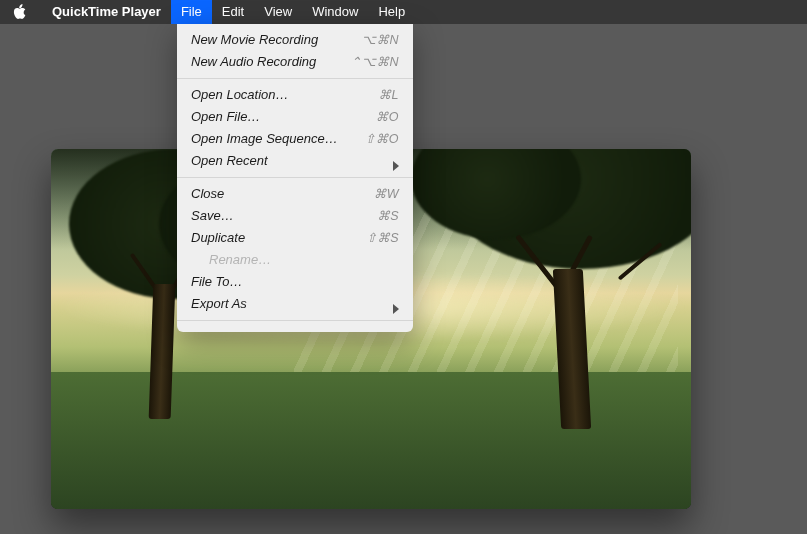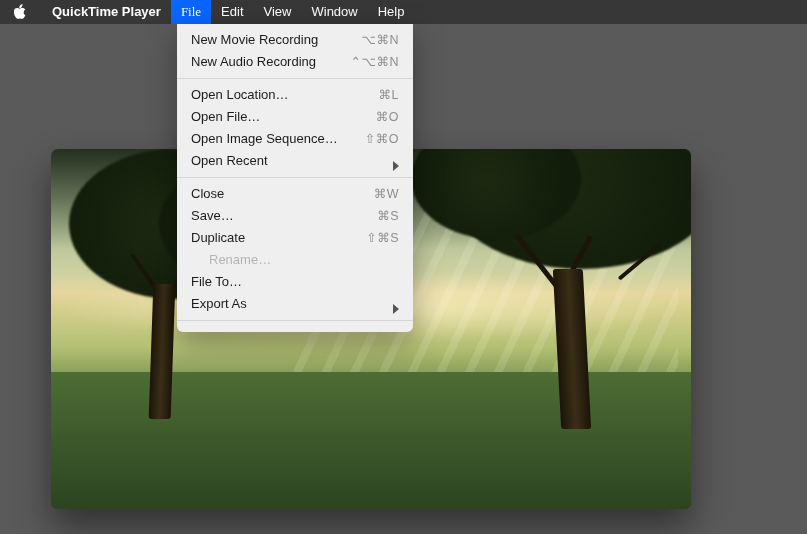--- a/index.html
+++ b/index.html
@@ -36,21 +36,20 @@
   }
   .menubar-item {
     padding: 0 10px;
     line-height: 24px;
     height: 24px;
     cursor: default;
   }
   .menubar-item.open {
     background: #0a66ff;
     color: #fff;
-    font-family: Liberation Serif, serif;
   }
   .dropdown {
     position: absolute;
     top: 24px;
     left: 177px;
     width: 236px;
     background: #efefef;
     color: #1b1b1b;
     border-radius: 0 0 6px 6px;
     box-shadow: 0 10px 30px rgba(0,0,0,0.35);
@@ -59,20 +58,21 @@
     font-size: 13px;
   }
   .menu-row {
     display: flex;
     justify-content: space-between;
     align-items: center;
     height: 22px;
     padding: 0 14px;
     line-height: 22px;
     cursor: default;
+    font-style: italic;
   }
   .menu-row.highlight {
     background: #0a66ff;
     color: #fff;
   }
   .menu-row .shortcut {
     color: #8e8e8e;
     font-size: 12.5px;
     letter-spacing: 0.5px;
   }

